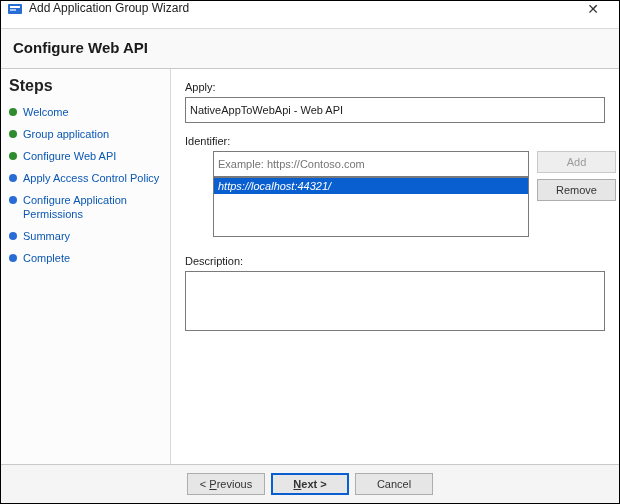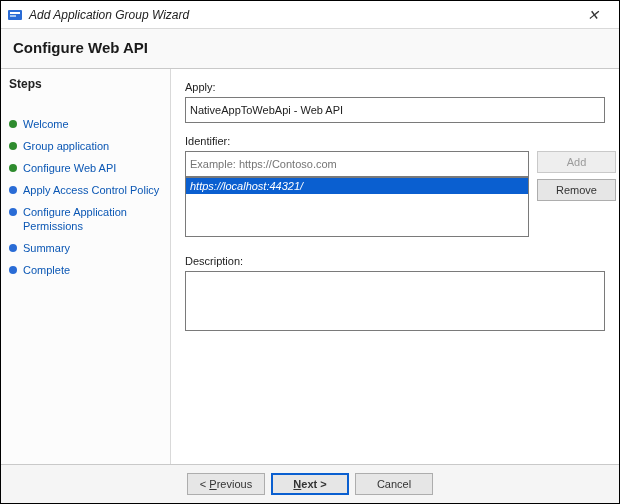--- a/index.html
+++ b/index.html
@@ -6,25 +6,24 @@
   html, body { margin: 0; padding: 0; }
   .window {
     width: 620px; height: 504px;
     background: #fff;
     border: 1px solid #000;
     display: flex; flex-direction: column;
     position: relative;
   }
   .titlebar {
     height: 28px;
-    display: flex; align-items: center;
+    display: flex; 
     padding: 0 6px;
     border-bottom: 1px solid #d9d9d9;
     background: #fff;
-    font-style: italic;
   }
   .titlebar .app-icon { width: 16px; height: 16px; margin-right: 6px; display:flex; align-items:center; justify-content:center;}
   .titlebar .title { flex: 1; font-size: 12px; color: #222; }
   .titlebar .close { width: 40px; text-align: center; font-size: 14px; color:#333; cursor:pointer;}
   .header {
     padding: 10px 12px 12px 12px;
     border-bottom: 1px solid #c9c9c9;
     background: #f9f9f9;
   }
   .header .page-title { font-size: 15px; font-weight: 600; color: #1a1a1a; }
@@ -32,21 +31,21 @@
     flex: 1; display: flex;
     background: #fff;
     overflow: hidden;
   }
   .sidebar {
     width: 170px;
     border-right: 1px solid #d9d9d9;
     padding: 8px 6px 8px 8px;
     background: #fcfcfc;
   }
-  .sidebar-heading { font-weight: 700; font-size: 12px; margin-bottom: 22px; color:#222;}
+  .sidebar-heading { font-weight: 700; font-size: 16px; margin-bottom: 6px; color:#222;}
   .steps { list-style: none; margin: 0; padding: 0; }
   .steps li { display: flex; align-items: flex-start; padding: 4px 0; cursor: pointer; line-height: 14px;}
   .steps li .bullet {
     width: 8px; height: 8px; border-radius: 50%; margin: 3px 6px 0 0; flex-shrink:0;
   }
   .bullet.done { background: #2e8b2e; }
   .bullet.active { background: #2e8b2e; }
   .bullet.todo { background: #2a6cd6; }
   .steps li span.label { color: #0b57b4; }
   .content {
@@ -57,21 +56,21 @@
   .form-label { display: block; margin: 2px 0 4px 0; color:#222; }
   .text-input {
     width: 100%;
     height: 21px;
     border: 1px solid #7a7a7a;
     padding: 12px 4px;
     background: #fff;
     color: #222;
   }
   .ident-row { display:flex; gap:8px; align-items:flex-start; }
-  .ident-col { flex:1; }
+  .ident-col { flex:1;margin-left:28px; }
   .ident-list {
     width: 100%; height: 60px;
     border: 1px solid #7a7a7a;
     background: #fff;
     margin-top: 0;
     overflow:hidden;
   }
   .ident-item {
     background: #0a5fd0; color: #fff;
     padding: 2px 4px;

